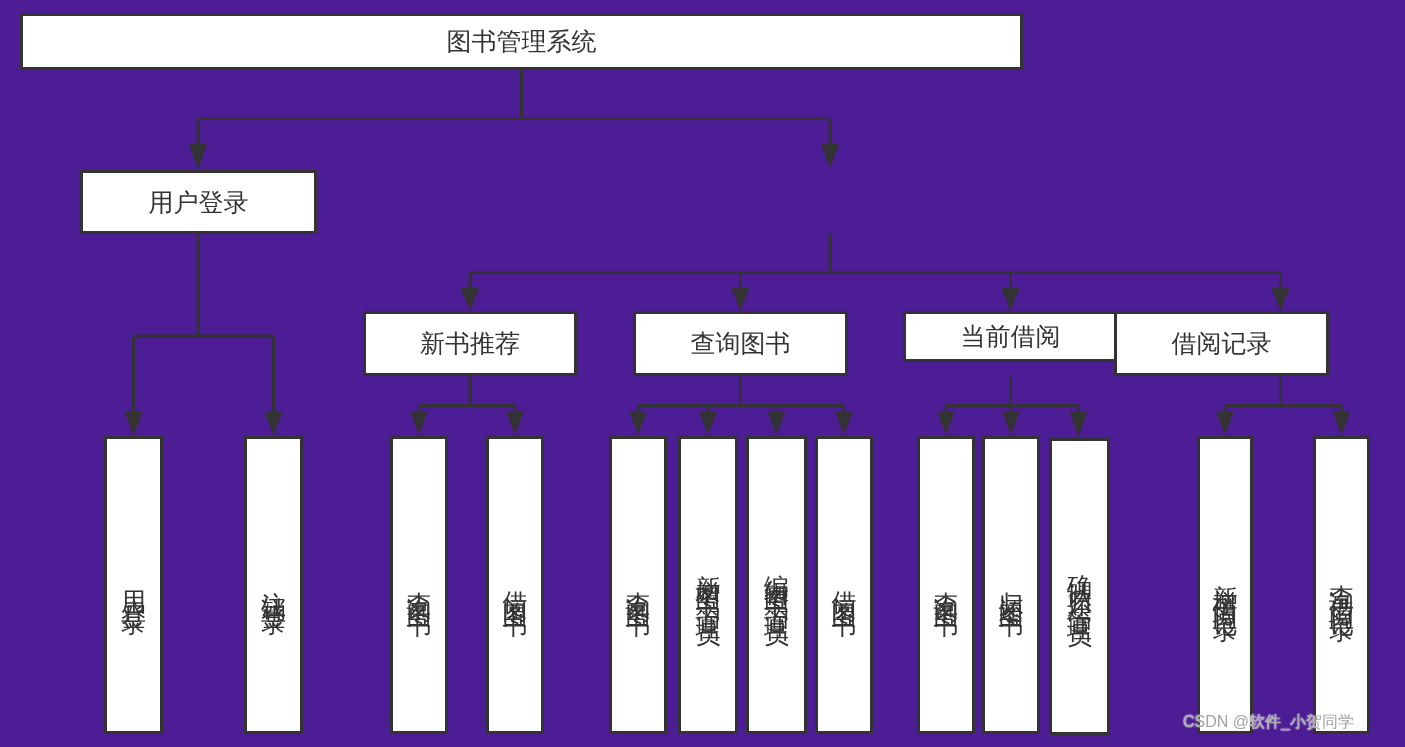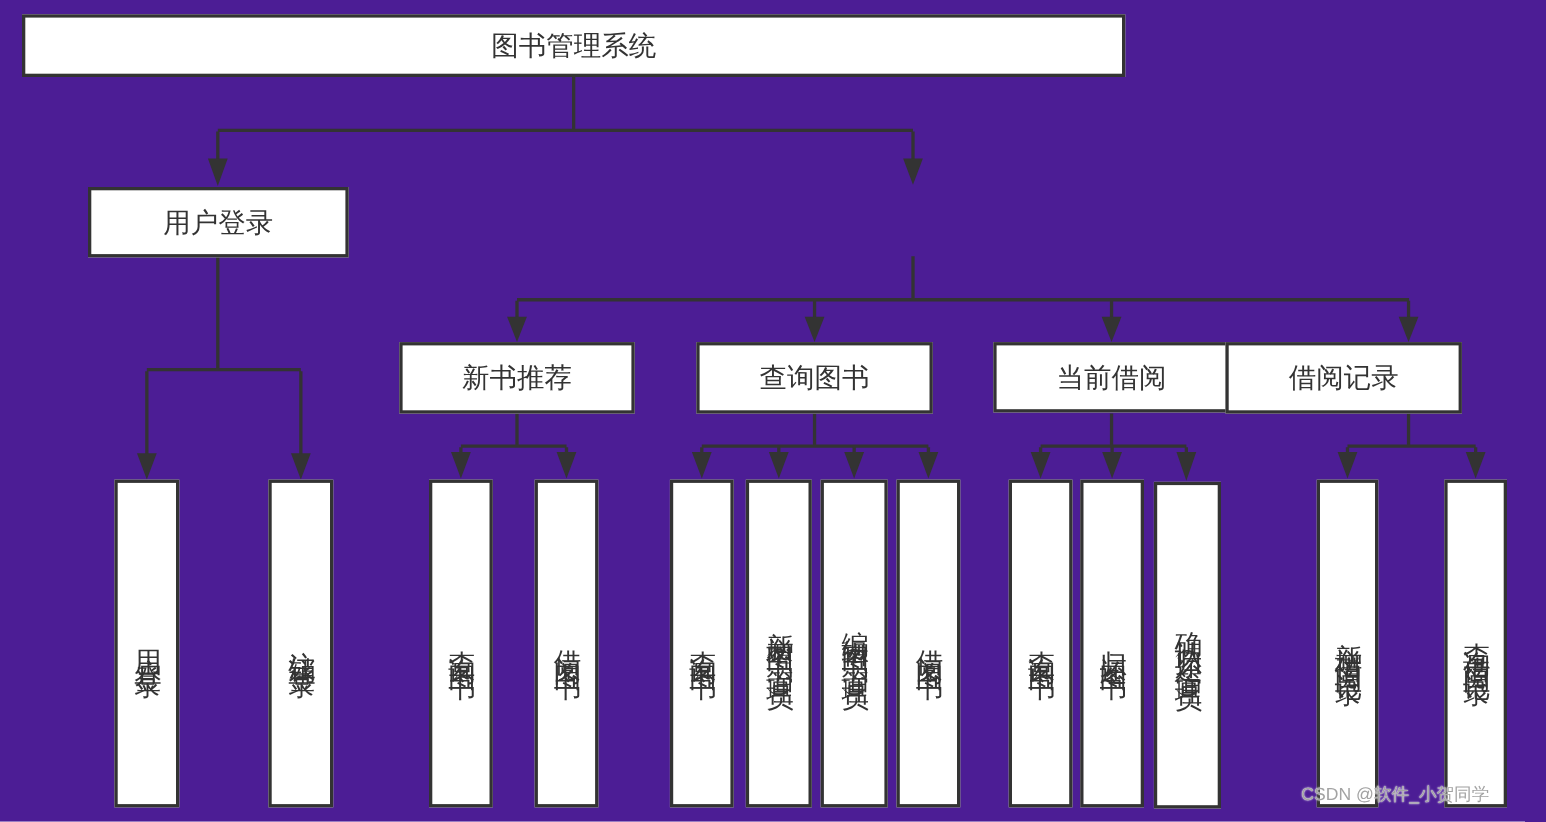--- a/index.html
+++ b/index.html
@@ -124,21 +124,21 @@
   <div class="node hnode" style="left:80px;top:170px;width:237px;height:64px;">
     <span>用户登录</span>
   </div>
 
   <div class="node hnode" style="left:363px;top:311px;width:214px;height:65px;">
     <span>新书推荐</span>
   </div>
   <div class="node hnode" style="left:633px;top:311px;width:215px;height:65px;">
     <span>查询图书</span>
   </div>
-  <div class="node hnode" style="left:903px;top:311px;width:215px;height:64px;">
+  <div class="node hnode" style="left:903px;top:311px;width:215px;height:51px;">
     <span>当前借阅</span>
   </div>
   <div class="node hnode" style="left:1114px;top:311px;width:215px;height:65px;">
     <span>借阅记录</span>
   </div>
 
   <div class="node leaf" style="left:104px;width:59px;">
     <span class="vtext">用户登录</span>
   </div>
   <div class="node leaf" style="left:244px;width:59px;">

